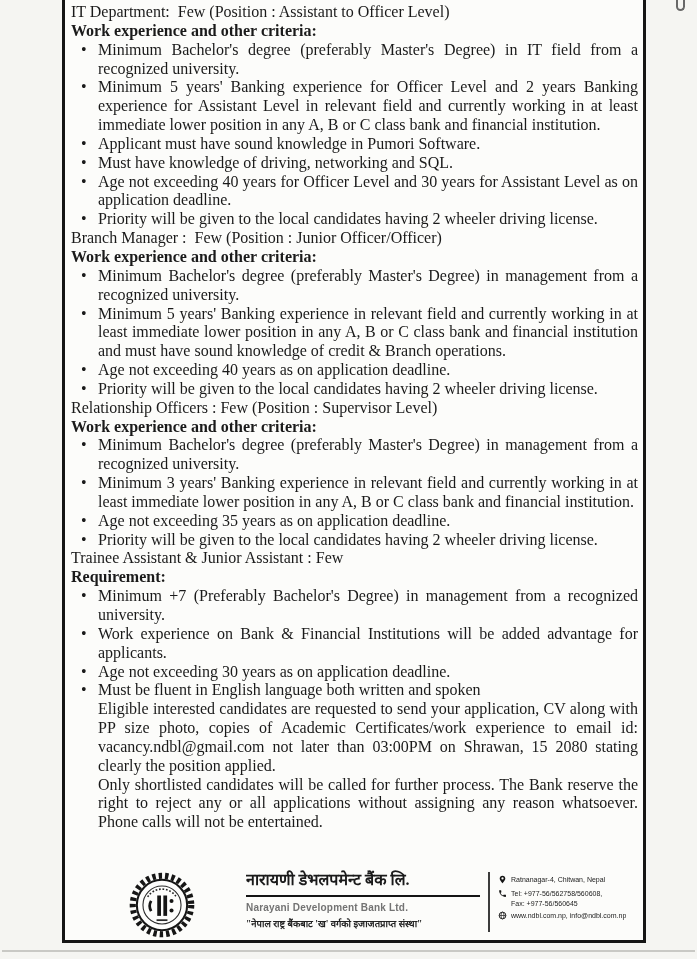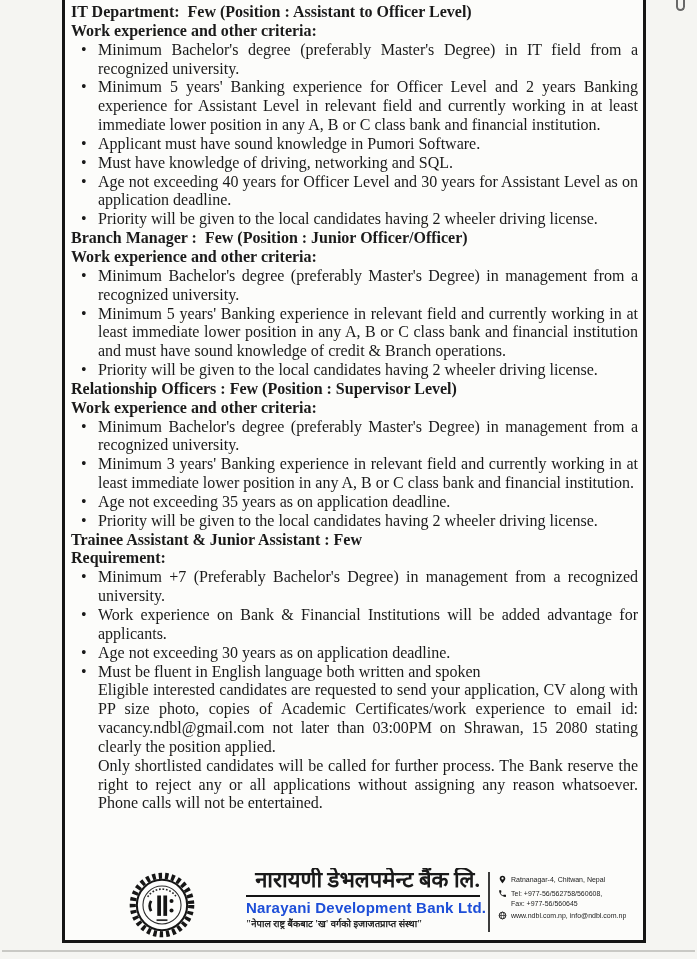--- a/index.html
+++ b/index.html
@@ -33,21 +33,21 @@
   .corner-mark {
     position: absolute; left: 676px; top: 0px; width: 9px; height: 11px;
     border: 2px solid #3a3a3a; border-top: none; border-radius: 0 0 6px 6px;
     opacity: .75;
   }
   .bottom-shadow {
     position: absolute; left: 2px; top: 950px; width: 693px; height: 2px;
     background: #c9c9c5;
   }
   .body-text { font-size: 16px; line-height: 18.85px; }
-  .sec-title { font-weight: bold; white-space: pre-wrap; }
+  .sec-title { font-weight: normal; white-space: pre-wrap; }
   .sec-sub { font-weight: bold; }
   ul.criteria { list-style: none; }
   li.criteria-item {
     position: relative;
     padding-left: 27px;
     text-align: justify;
   }
   li.criteria-item::before {
     content: "\2022";
     position: absolute; left: 10px; top: 0;
@@ -56,31 +56,30 @@
   .closing-para {
     padding-left: 27px;
     text-align: justify;
   }
   
   .brand { position: absolute; left: 62px; top: 866px; width: 584px; height: 76px; }
   .logo-wrap { position: absolute; left: 66px; top: 5px; width: 68px; height: 68px; }
   .names { position: absolute; left: 184px; top: 2px; width: 234px; }
   .name-np {
     font-family: "Liberation Serif", serif;
-    font-weight: bold; font-size: 22px; line-height: 24px;
+    font-weight: bold; font-size: 16px; line-height: 24px;
     white-space: nowrap; overflow: hidden;
     border-bottom: 2.5px solid #141414;
     padding-bottom: 3px;
-    text-align: right;
   }
   .name-en {
     font-family: "Liberation Sans", sans-serif;
-    font-weight: bold; font-size: 15px; line-height: 21px;
+    font-weight: bold; font-size: 10px; line-height: 21px;
     letter-spacing: .2px; white-space: nowrap;
-    color: #1d4ed8;
+    color: #737373;
   }
   .tagline-np {
     font-family: "Liberation Serif", serif;
     font-weight: bold; font-size: 9.5px; line-height: 13px;
     white-space: nowrap; overflow: hidden;
     color: #222;
   }
   .v-rule { position: absolute; left: 426px; top: 6px; width: 1.5px; height: 60px; background: #3c3c3c; }
   .contact { position: absolute; left: 436px; top: 9px; width: 146px;
     font-family: "Liberation Sans", sans-serif; font-size: 7px; line-height: 9.5px; color:#1b1b1b; }
@@ -105,20 +104,21 @@
     <li class="criteria-item">Must have knowledge of driving, networking and SQL.</li>
     <li class="criteria-item">Age not exceeding 40 years for Officer Level and 30 years for Assistant Level as on application deadline.</li>
     <li class="criteria-item">Priority will be given to the local candidates having 2 wheeler driving license.</li>
   </ul>
 
   <div class="sec-title">Branch Manager :  Few (Position : Junior Officer/Officer)</div>
   <div class="sec-sub">Work experience and other criteria:</div>
   <ul class="criteria">
     <li class="criteria-item">Minimum Bachelor's degree (preferably Master's Degree) in management from a recognized university.</li>
     <li class="criteria-item">Minimum 5 years' Banking experience in relevant field and currently working in at least immediate lower position in any A, B or C class bank and financial institution and must have sound knowledge of credit &amp; Branch operations.</li>
+    <li class="criteria-item">Age not exceeding 40 years as on application deadline.</li>
     <li class="criteria-item">Priority will be given to the local candidates having 2 wheeler driving license.</li>
   </ul>
 
   <div class="sec-title">Relationship Officers : Few (Position : Supervisor Level)</div>
   <div class="sec-sub">Work experience and other criteria:</div>
   <ul class="criteria">
     <li class="criteria-item">Minimum Bachelor's degree (preferably Master's Degree) in management from a recognized university.</li>
     <li class="criteria-item">Minimum 3 years' Banking experience in relevant field and currently working in at least immediate lower position in any A, B or C class bank and financial institution.</li>
     <li class="criteria-item">Age not exceeding 35 years as on application deadline.</li>
     <li class="criteria-item">Priority will be given to the local candidates having 2 wheeler driving license.</li>

